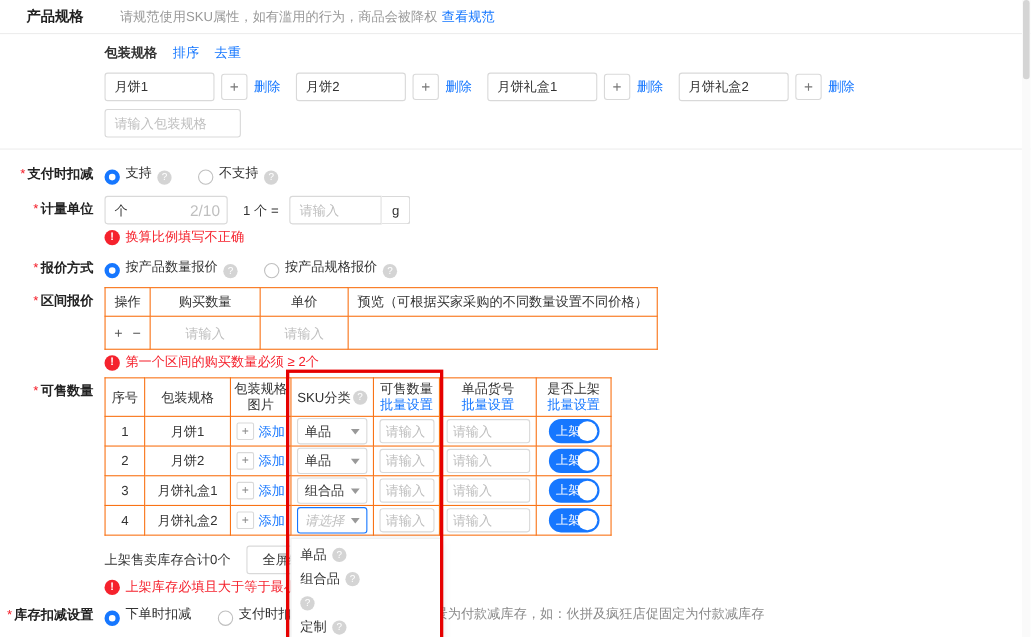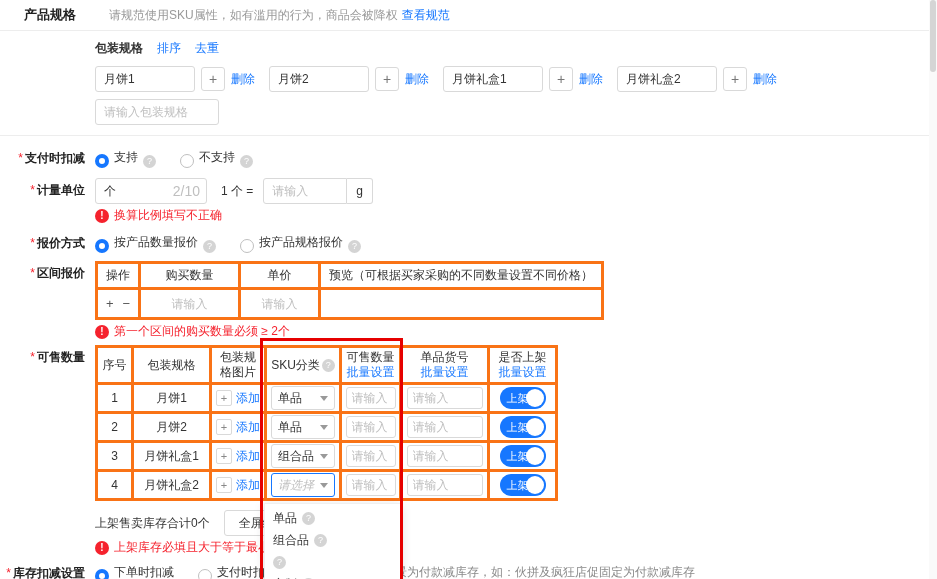--- a/index.html
+++ b/index.html
@@ -59,21 +59,21 @@
     padding:0 9px; line-height:24px; background:#fff; color:#333; }
   .no-right-radius { border-radius:3px 0 0 3px; }
 
   
   .error-line { display:flex; align-items:center; gap:5px; color:#f5222d; height:15px; margin-top:4px; }
   .err-ic { width:14px; height:14px; border-radius:50%; background:#f5222d; color:#fff;
     font-size:10px; font-weight:700; line-height:14px; text-align:center; flex-shrink:0; }
 
   
   table { border-collapse:collapse; background:#fff; }
-  th, td { border:3px solid #f97316; text-align:center; font-weight:400; font-size:12px; color:#333; }
+  th, td { border:1px solid #f97316; text-align:center; font-weight:400; font-size:12px; color:#333; }
   .range-table th { height:26px; padding:0 8px; white-space:nowrap; }
   .range-table td { height:30px; }
   .cell-ghost-input { border:none; outline:none; width:90%; text-align:center; font-size:12px;
     font-family:inherit; color:#333; background:transparent; }
   .cell-ghost-input::placeholder { color:#bfbfbf; }
   .op-icons { display:flex; align-items:center; justify-content:center; gap:9px; color:#555; font-size:13px; }
 
   .sell-table th { height:34px; padding:2px 3px; line-height:15px; }
   .sell-table td { height:25px; padding:1px 3px; }
   .batch-link { color:#1677ff; display:block; cursor:pointer; }

